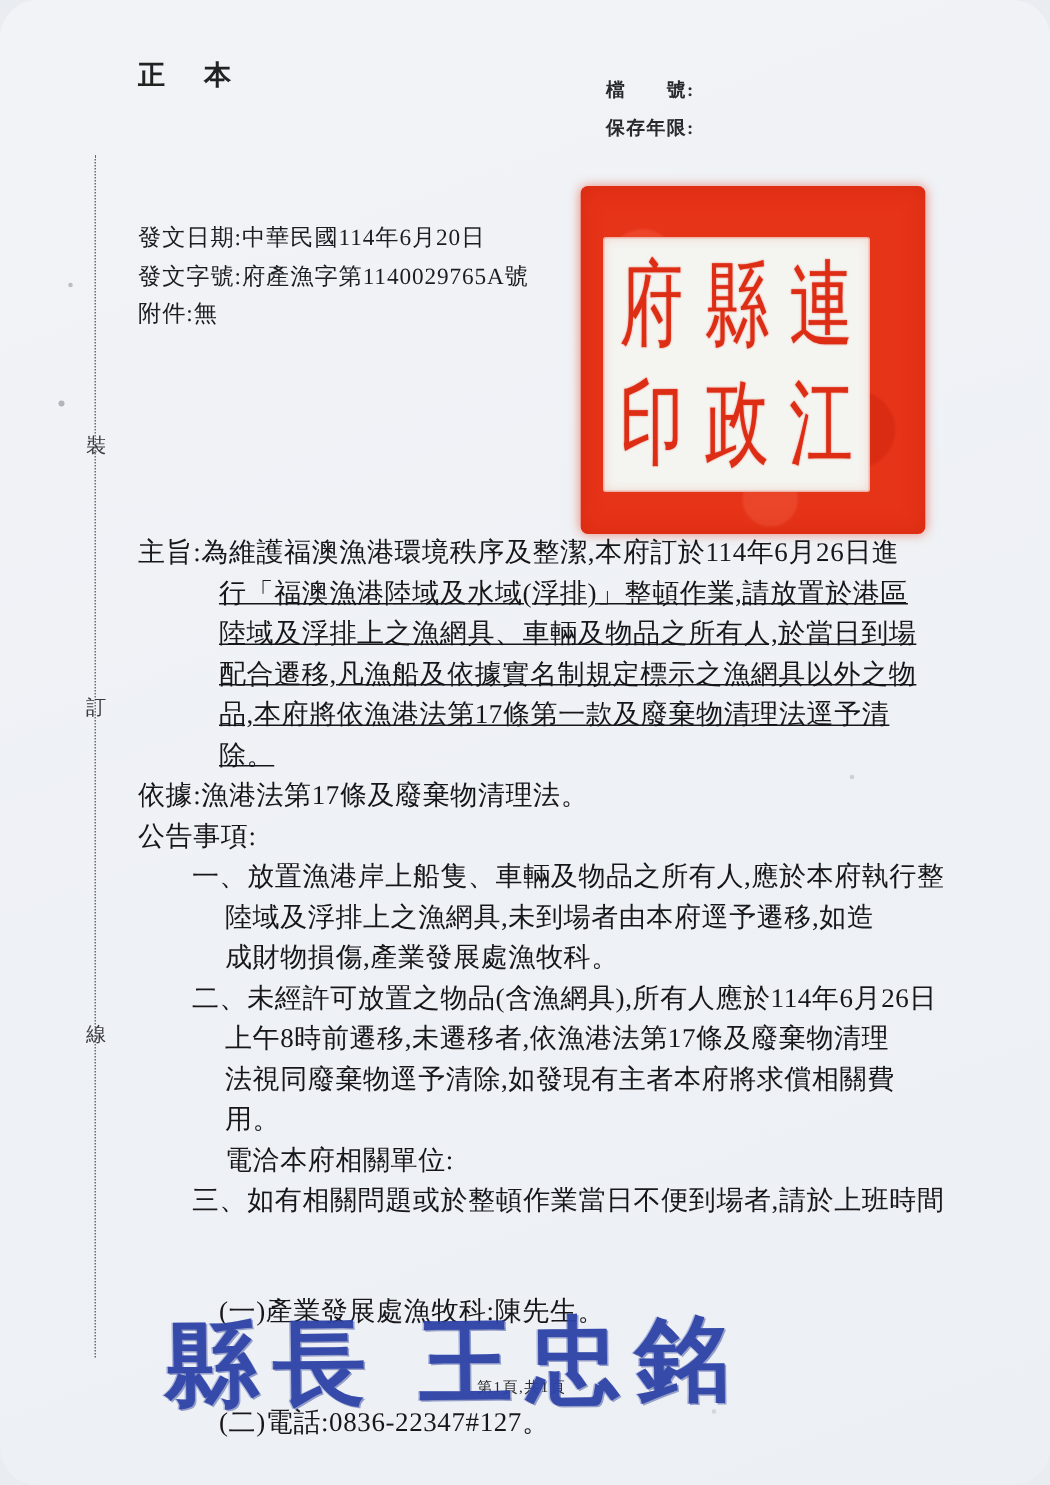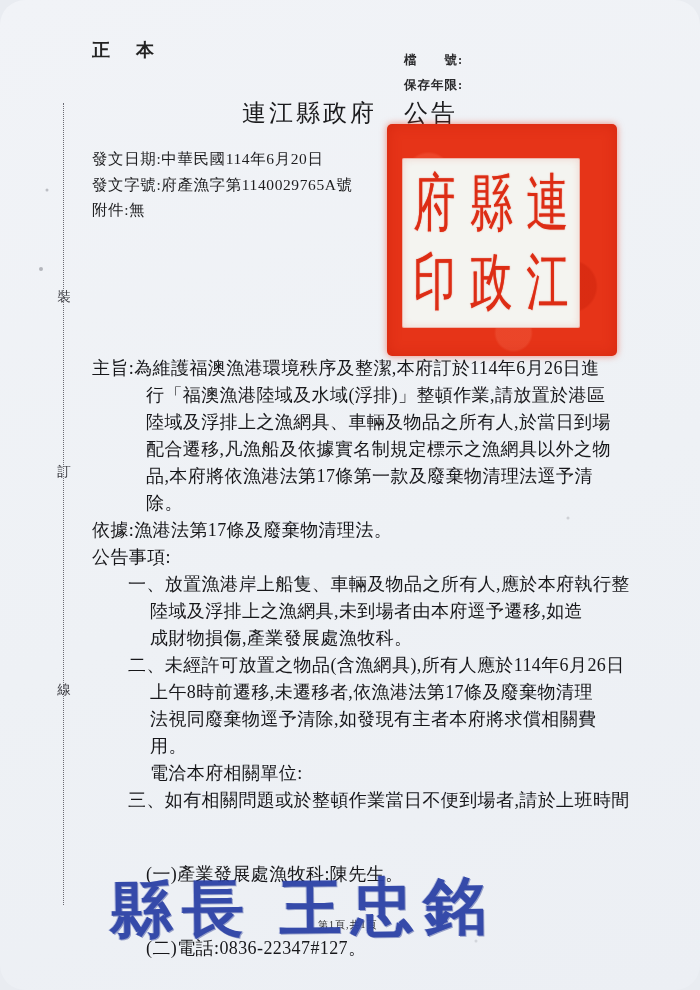--- a/index.html
+++ b/index.html
@@ -74,21 +74,21 @@
   .bm-ding{top:463px;}
   .bm-xian{top:681px;}
   
   .body-text{
     position:absolute;left:92px;top:355px;width:528px;
     font-size:18px;line-height:27px;letter-spacing:0.4px;
     color:#17171a;z-index:3;white-space:nowrap;
   }
   .bl{height:27px;}
   .ind0{padding-left:0;}
-  .ind-cont{padding-left:54px;}
+  .ind-cont{padding-left:54px;text-decoration:underline;}
   .ind-item{padding-left:36px;}
   .ind-cont2{padding-left:58px;}
   .ind-paren{padding-left:54px;margin-top:47px;}
   
   .page-footer{
     position:absolute;left:318px;top:918px;
     font-size:10px;color:#2a2a2c;letter-spacing:1px;z-index:3;text-align:center;
   }
   .signature{
     position:absolute;left:110px;top:866px;
@@ -116,21 +116,20 @@
 
 <div class="page">
 
   <div class="copy-label">正　本</div>
 
   <div class="file-labels">
     <div>檔　　號:</div>
     <div>保存年限:</div>
   </div>
 
-  <div class="doc-title">連江縣政府　公告</div>
 
   <div class="meta">
     <div>發文日期:中華民國114年6月20日</div>
     <div>發文字號:府產漁字第1140029765A號</div>
     <div>附件:無</div>
   </div>
 
   <div class="seal">
     <div class="seal-inner">
       <span class="seal-char">連</span>

